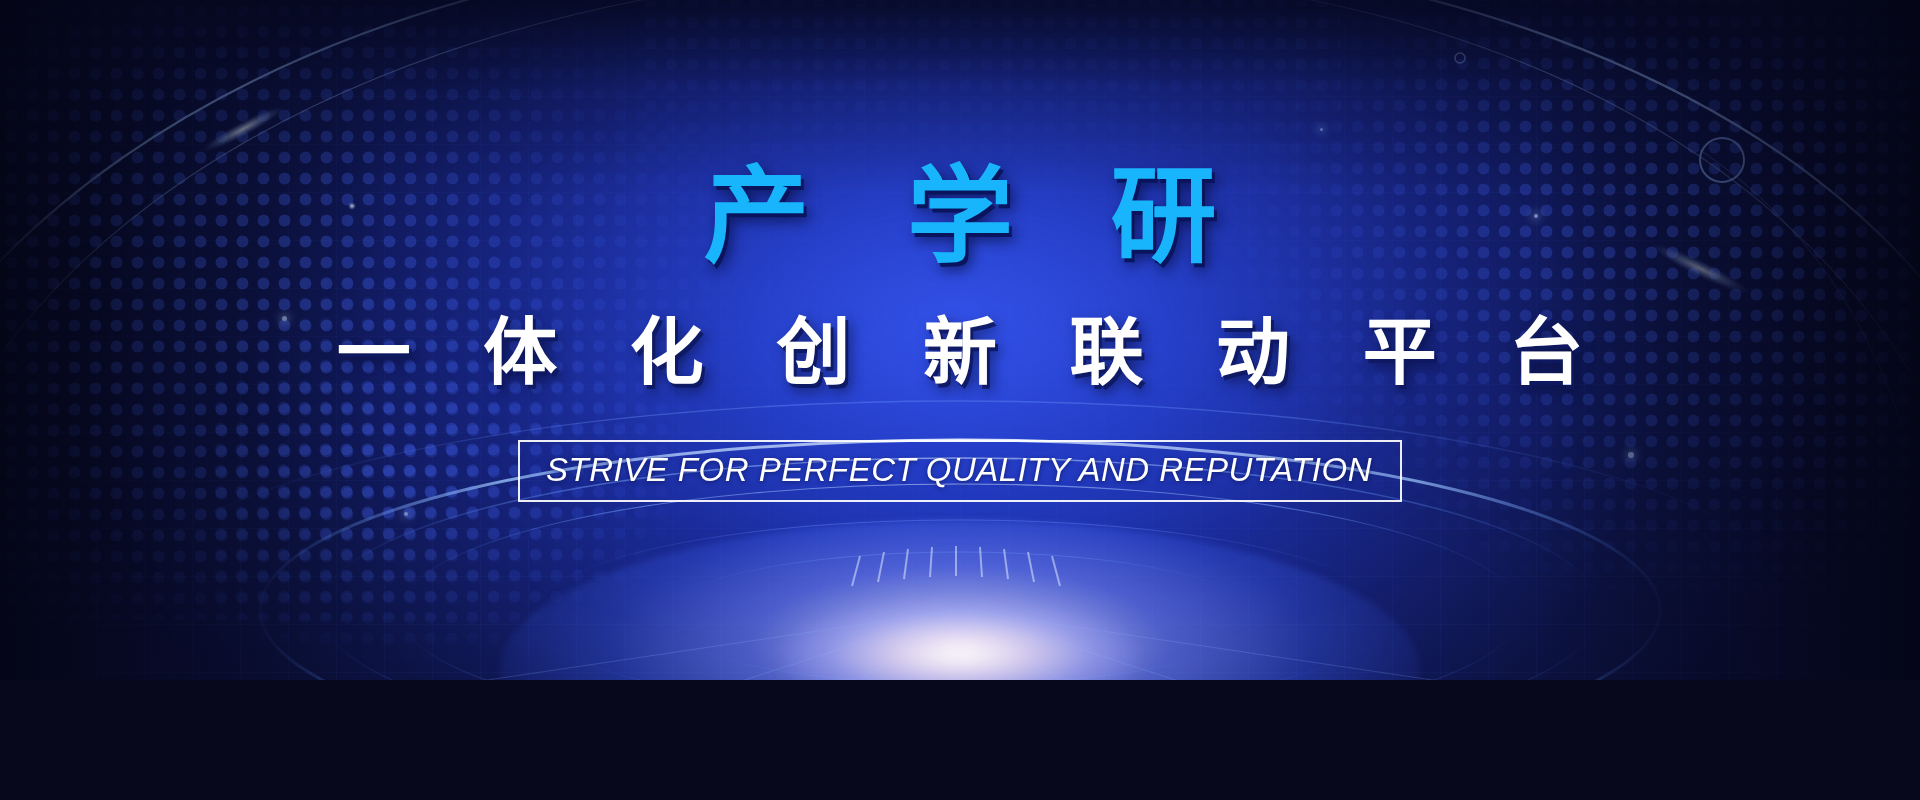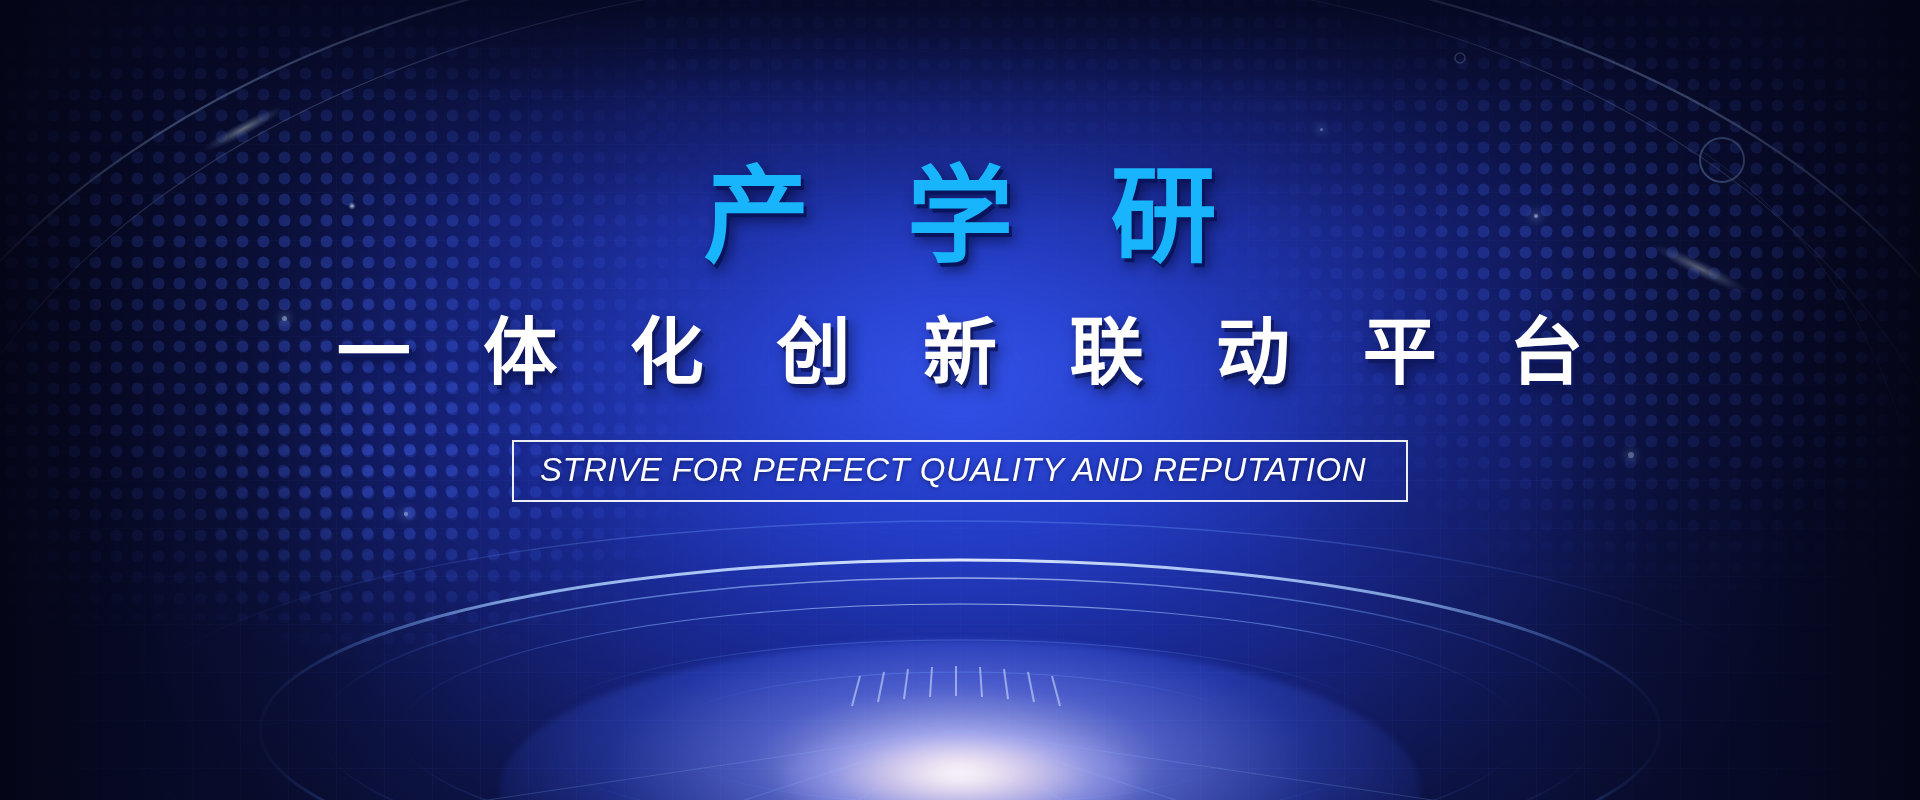--- a/index.html
+++ b/index.html
@@ -8,21 +8,21 @@
     padding: 0;
     background: #07081c;
   }
   body {
     font-family: "Liberation Sans", "DejaVu Sans", sans-serif;
   }
 
   .banner {
     position: relative;
     width: 1920px;
-    height: 800px;
+    height: 680px;
     overflow: hidden;
     background: #0b1038;
     isolation: isolate;
   }
 
   
 
   
   .bg-base {
     position: absolute;
@@ -173,21 +173,21 @@
     color: #ffffff;
     text-shadow:
        3px 4px 0 rgba(14,24,96,0.9),
        5px 7px 13px rgba(8,14,60,0.7);
     white-space: nowrap;
   }
 
   .tagline-box {
     margin-top: 46px;
     border: 2px solid rgba(255,255,255,0.92);
-    padding: 9px 40px 11px 26px;
+    padding: 9px 28px 11px 26px;
     background: rgba(28,48,175,0.16);
   }
   .tagline-text {
     font-family: "Liberation Sans", "DejaVu Sans", sans-serif;
     font-style: italic;
     font-size: 33px;
     font-weight: 400;
     letter-spacing: 0.5px;
     color: #ffffff;
     white-space: nowrap;

